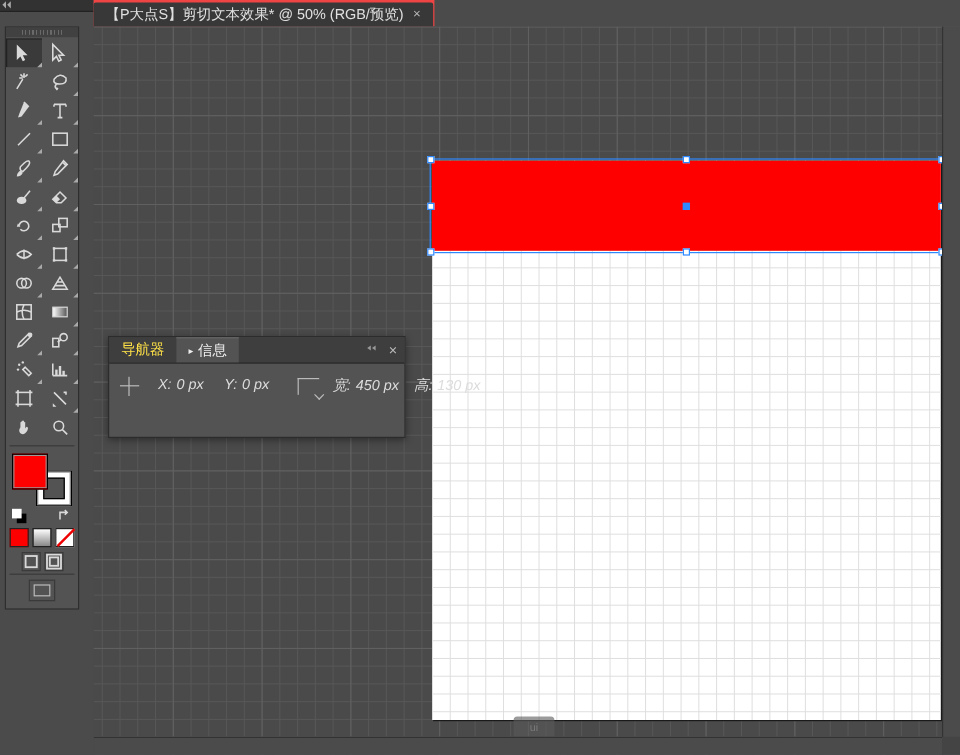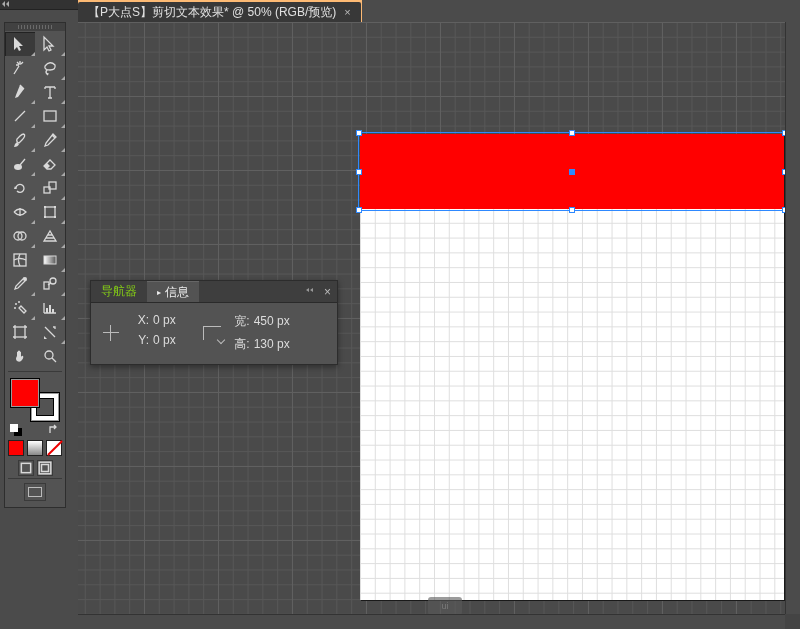--- a/index.html
+++ b/index.html
@@ -15,21 +15,21 @@
   }
 
   
   .doc-tabs {
     position: absolute;
     left: 78px; top: 0;
     height: 22px;
     padding-top: 2px;
     display: flex;
     align-items: stretch;
-    background: #fdba74;
+    background: #ef4444;
     text-align: right;
   }
   .doc-tab {
     display: flex; align-items: center;
     padding: 0 10px;
     background: #383838;
     border-radius: 2px 2px 0 0;
     margin-right: 1px;
     height: 20px;
     font-size: 12px;
@@ -250,40 +250,40 @@
     color:#dcdcdc;
   }
   .info-head {
     height:22px; background:#3e3e3e;
     display:flex; align-items:stretch;
     border-bottom:1px solid #2a2a2a;
   }
   .info-tab {
     padding: 0 10px;
     display:flex; align-items:center;
-    color:#84cc16; font-size:12px;
+    color:#fde047; font-size:12px;
   }
   .info-tab.inactive { background:#3e3e3e; }
   .info-tab.active {
     background:#535353; color:#eee;
     border-top:1px solid #666;
   }
   .info-head-right {
     margin-left:auto; display:flex; align-items:center; gap:8px; padding-right:6px;
   }
   .dbl-chevron-left.small .chev { border-right-color:#999; border-top-width:2.5px; border-bottom-width:2.5px;}
   .close-x { font-size:12px; color:#bbb; }
 
   .info-body {
     display:flex;
     padding: 10px 8px;
     gap: 4px;
   }
   .info-col {
-    display:flex; flex-direction:column; gap:6px;
+    display:flex; flex-direction:row; gap:6px;font-style:italic;
   }
   .info-col.icon { width:24px; align-items:center; justify-content:center;}
   .info-col.kv { white-space:nowrap; }
   .plus-icon {
     width:18px; height:18px;
     border:0;
     position:relative;
   }
   .plus-icon::before, .plus-icon::after{
     content:""; position:absolute; background:#bbb;

